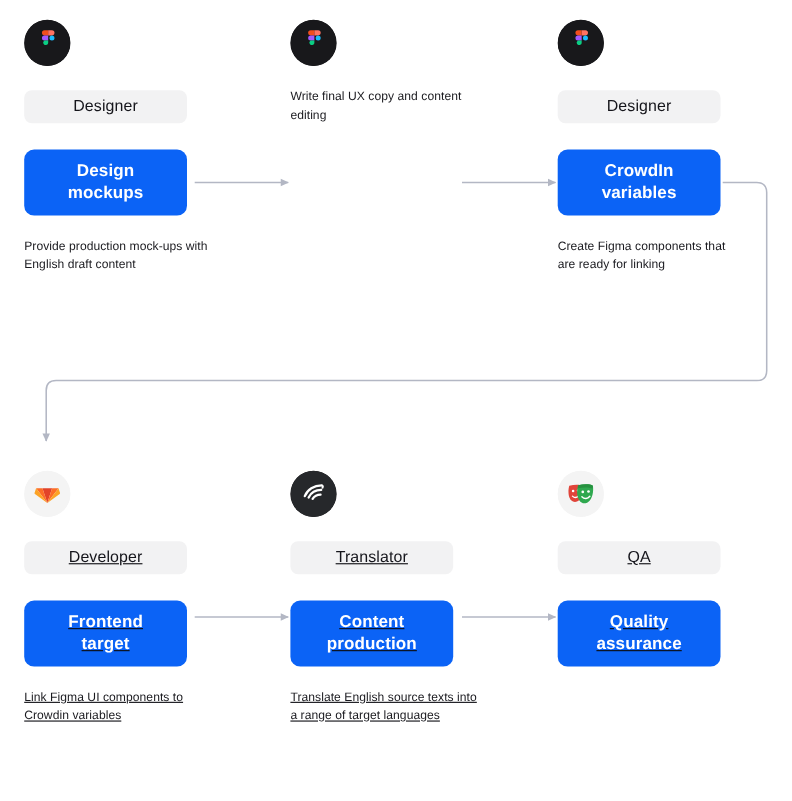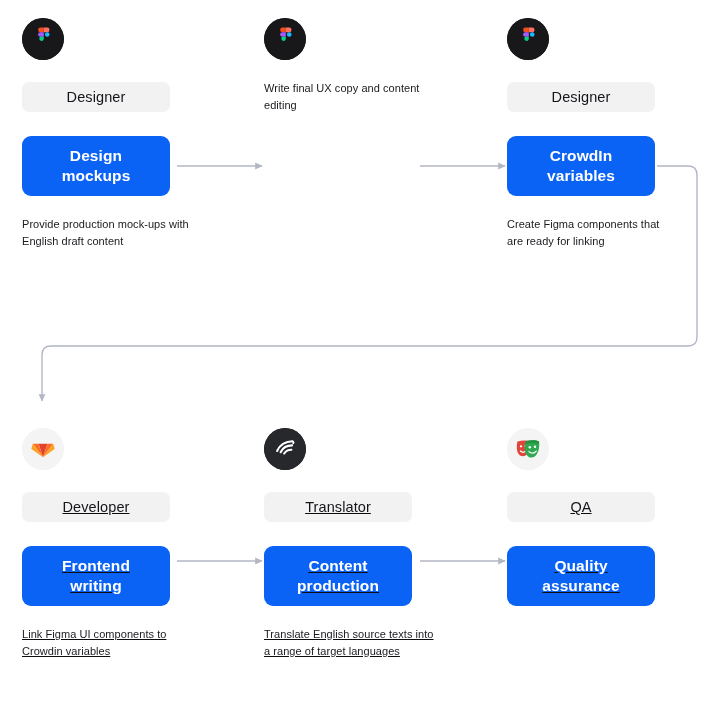--- a/index.html
+++ b/index.html
@@ -193,21 +193,21 @@
           <path d="M0,7.8 L4.4,-5.7 L-4.4,-5.7 Z" fill="#e24329"></path>
           <path d="M0,7.8 L-4.4,-5.7 L-10.2,-5.7 Z" fill="#fc6d26"></path>
           <path d="M-10.2,-5.7 L-11.6,-1.3 a0.9,0.9 0 0 0 0.35,1 L0,7.8 Z" fill="#fca326"></path>
           <path d="M0,7.8 L4.4,-5.7 L10.2,-5.7 Z" fill="#fc6d26"></path>
           <path d="M10.2,-5.7 L11.6,-1.3 a0.9,0.9 0 0 1 -0.35,1 L0,7.8 Z" fill="#fca326"></path>
         </g>
       </svg>
     </div>
     <div class="role-pill">Developer</div>
     <div class="stage-box">
-      <span><span>Frontend</span><br><span>writing</span></span>
+      <span><span>Frontend</span><br><span>target</span></span>
     </div>
     <div class="desc">Link Figma UI components to Crowdin variables</div>
   </div>
 
   <div class="column col-1 row-bottom">
     <div class="avatar dark">
       <svg viewBox="0 0 42 42">
         <circle cx="21" cy="21" r="21" fill="#26282b"></circle>
         <g fill="none" stroke="#ffffff" stroke-width="2.1" stroke-linecap="round">
           <path d="M28.4,13.2 C21.5,13.2 15.4,17.1 13.1,23.0"></path>

